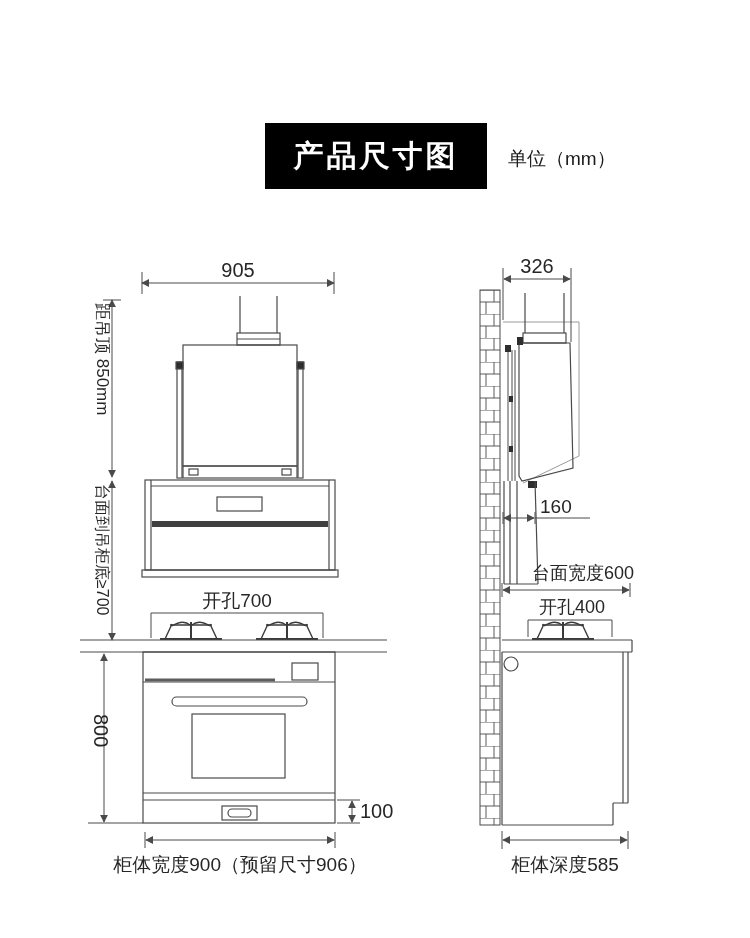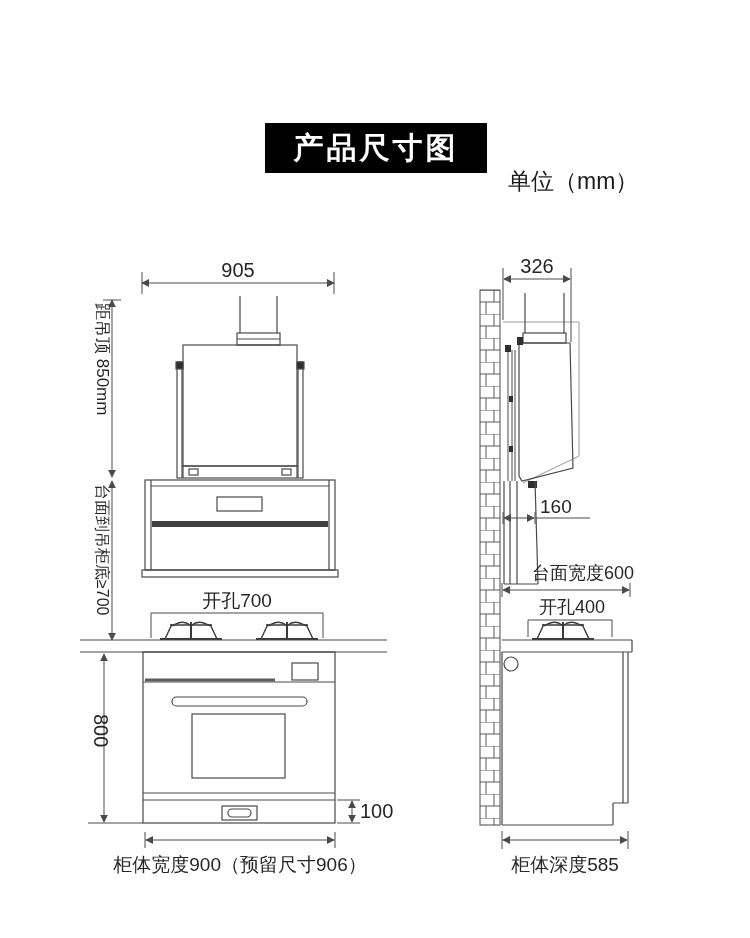--- a/index.html
+++ b/index.html
@@ -1,26 +1,26 @@
 <!DOCTYPE html>
 <html><head>
 <meta charset="utf-8">
 <style>
   html,body { margin:0; padding:0; background:#ffffff; }
   .page {
     position:relative; width:750px; height:938px; background:#ffffff;
     font-family:"Liberation Sans","DejaVu Sans",sans-serif; overflow:hidden;
   }
   .title-box {
-    position:absolute; left:265px; top:123px; width:222px; height:50px;
+    position:absolute; left:265px; top:123px; width:222px; height:66px;
     background:#000000; color:#ffffff; display:flex; align-items:center; justify-content:center;
     font-size:30px; font-weight:bold; letter-spacing:3px;
   }
   .unit-label {
-    position:absolute; left:508px; top:146px; font-size:23px; color:#1a1a1a;margin-top:20px;
+    position:absolute; left:508px; top:146px; font-size:19px; color:#1a1a1a;
   }
   svg { position:absolute; left:0; top:0; }
   svg text {
     font-family:"Liberation Sans","DejaVu Sans",sans-serif;
     fill:#262626;
   }
 </style>
 </head>
 <body>
 

